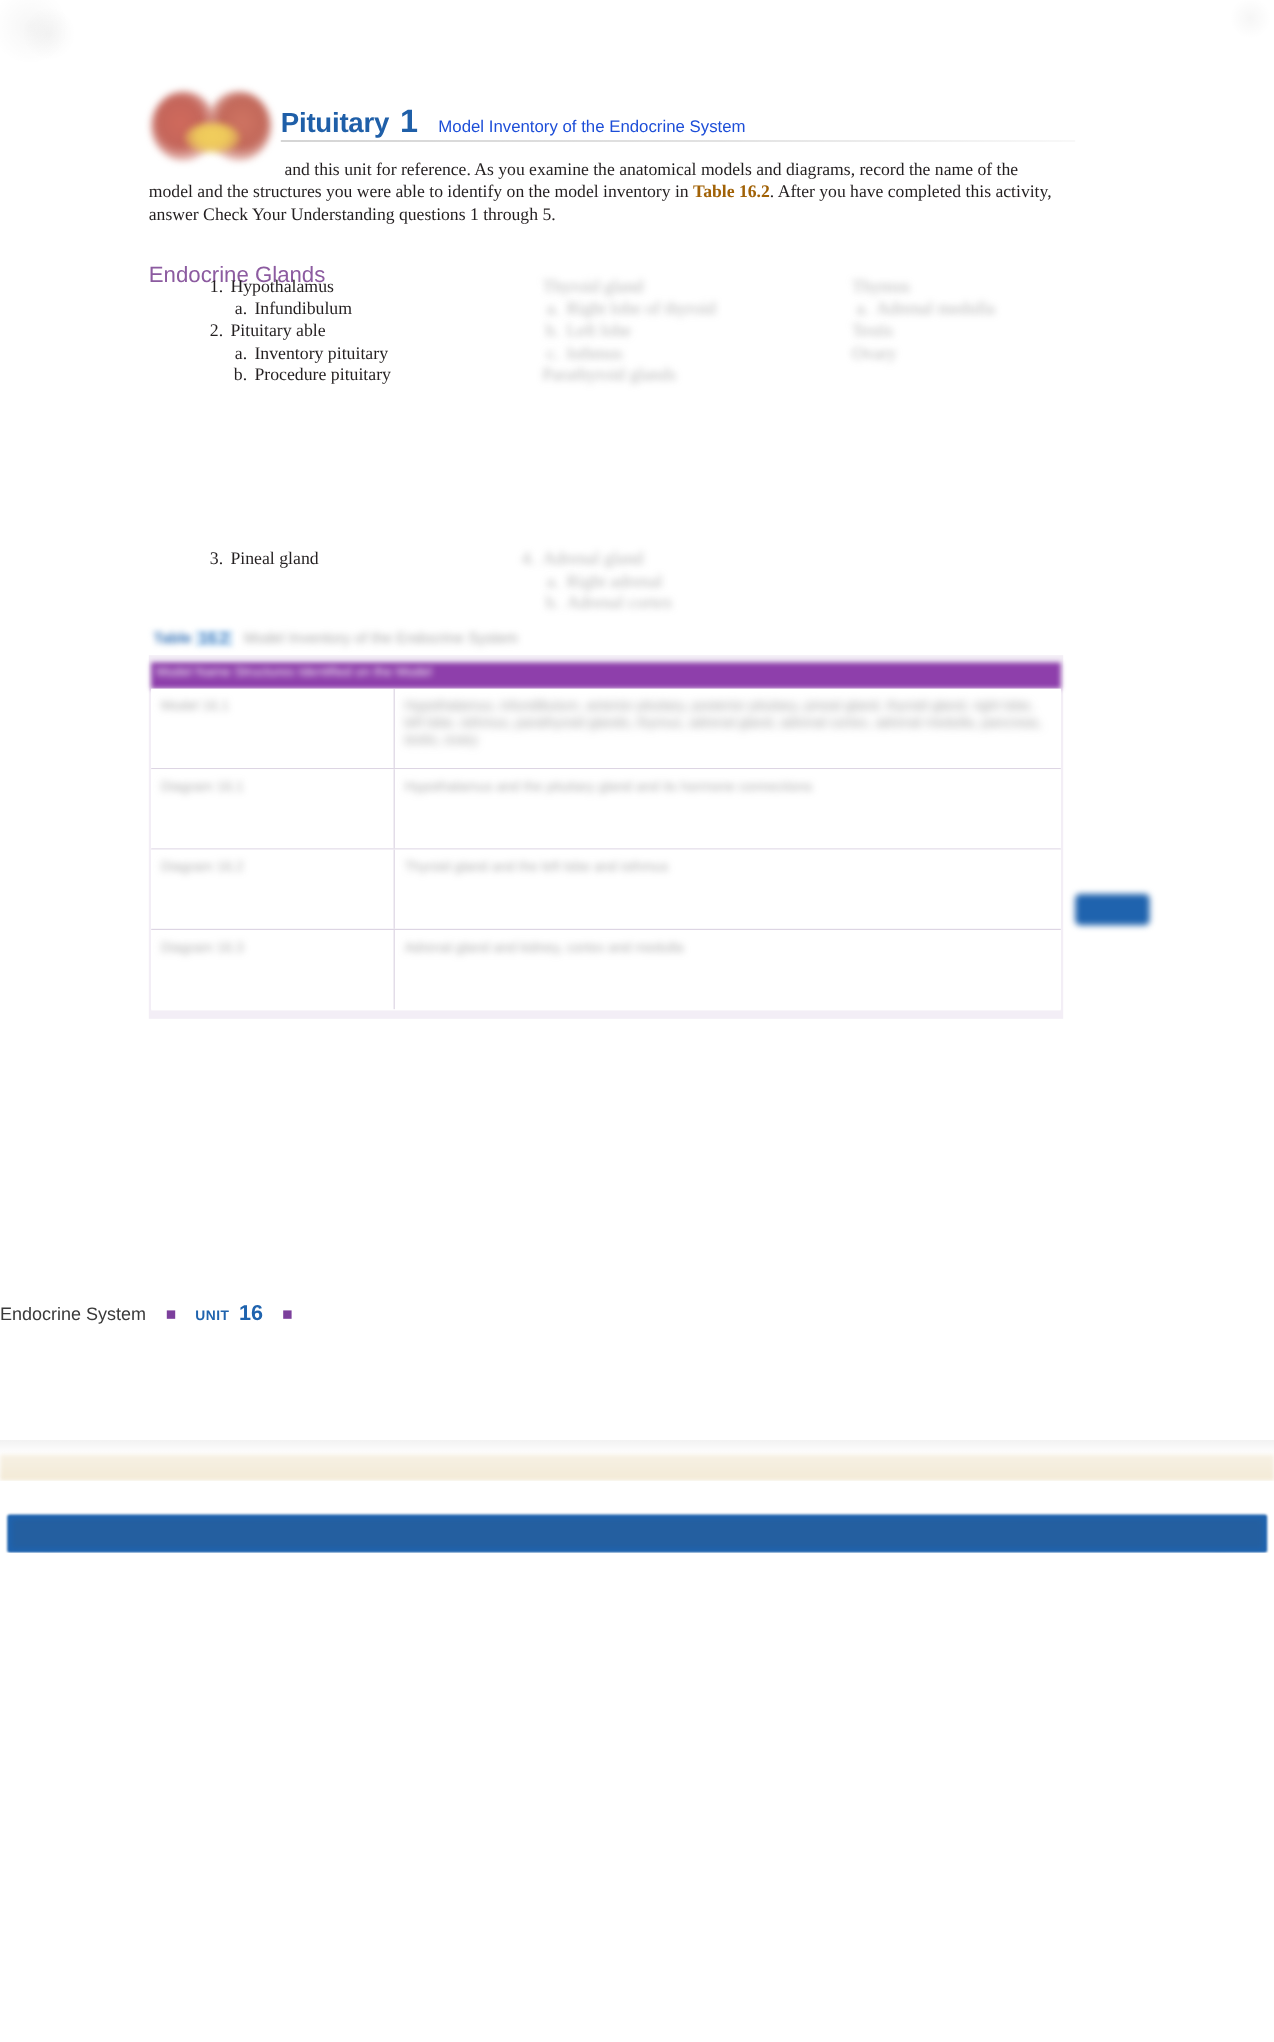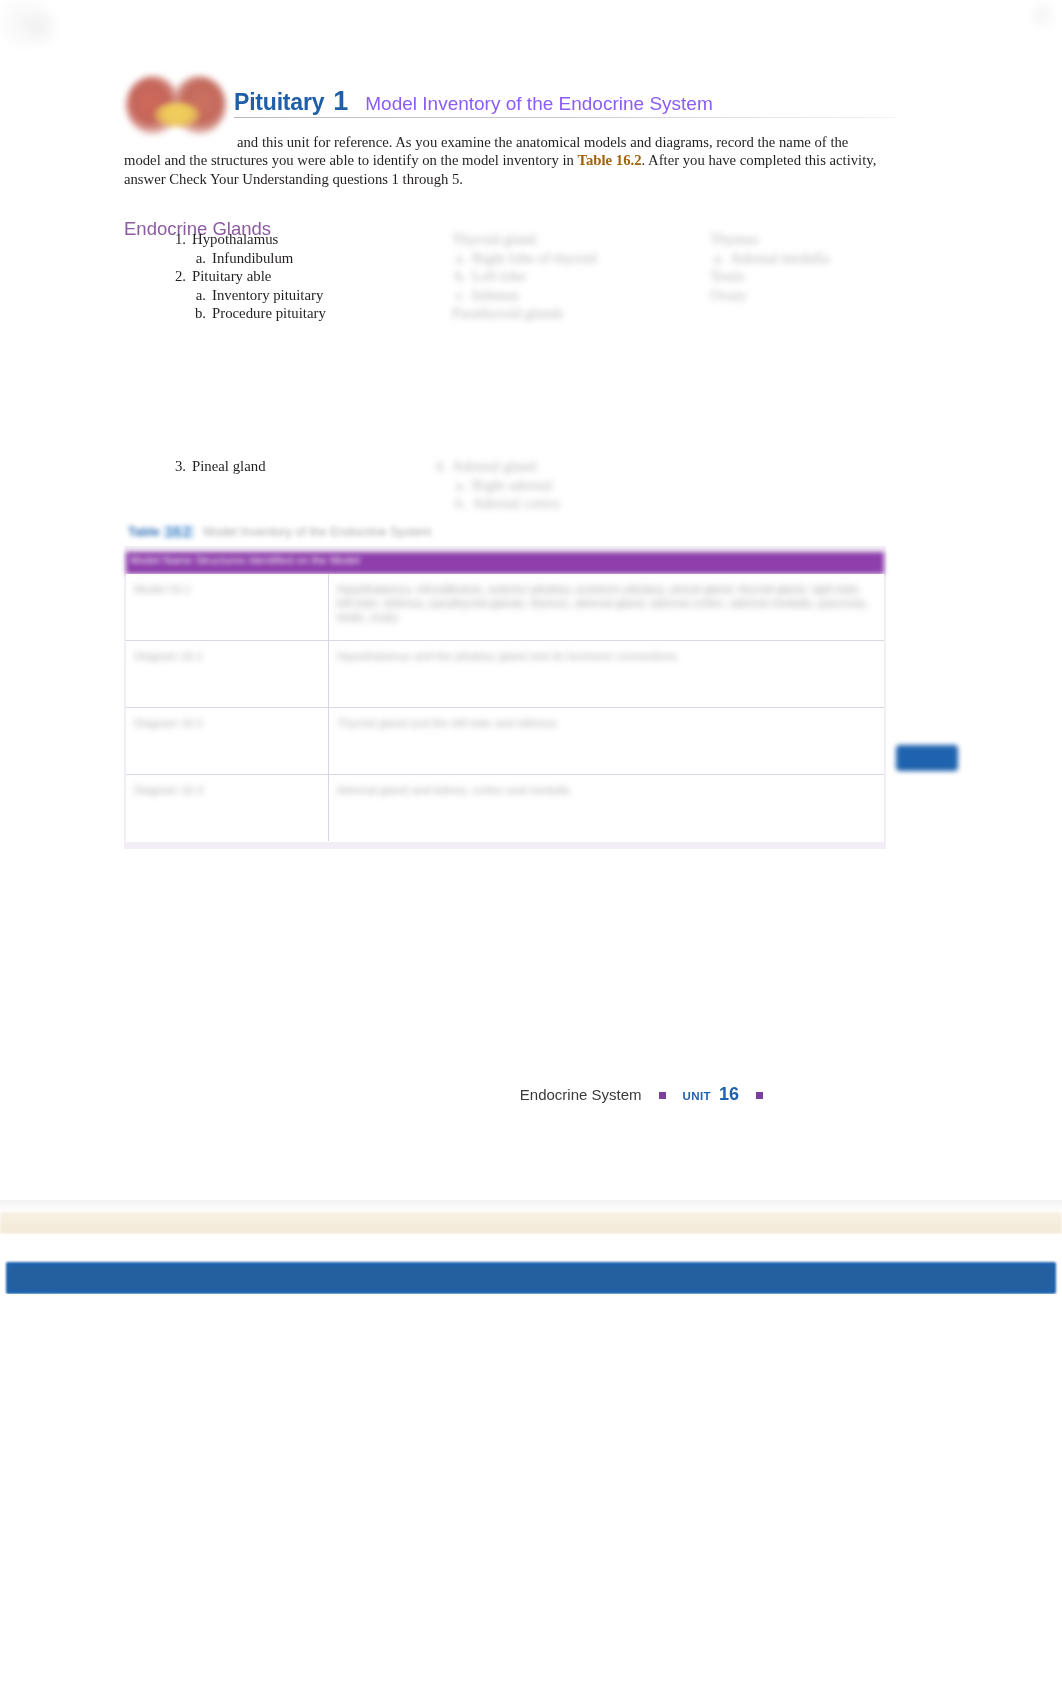--- a/index.html
+++ b/index.html
@@ -93,22 +93,22 @@
   .proc-num {
     font-family: "Liberation Sans", sans-serif;
     font-weight: 700;
     font-size: 27px;
     color: #1f5fa8;
     margin-left: 5px;
   }
   .proc-subtitle {
     font-family: "Liberation Sans", sans-serif;
     font-weight: 400;
-    font-size: 19px;
-    color: #8b5cf6;
+    font-size: 14px;
+    color: #1d4ed8;
     margin-left: 13px;
     margin-top: 48px;
   }
   #procedure-rule {
     position: absolute;
     left: 110px;
     top: 45px;
     width: 662px;
     height: 1px;
     background: linear-gradient(to right, #b9b9b9 0%, #cfcfcf 55%, #f4f4f4 100%);
@@ -292,21 +292,21 @@
     filter: blur(2.6px);
     border: none;
   }
 
   
   #page-footer {
     position: absolute;
     left: 0;
     top: 1084px;
     width: 956px;
-    text-align: right;
+    text-align: left;
     padding-right: 180px;
     box-sizing: border-box;
     white-space: nowrap;
   }
   #page-footer .foot-title {
     font-family: "Liberation Sans", sans-serif;
     font-size: 15px;
     color: #3a3a3a;
   }
   #page-footer .foot-sq {

